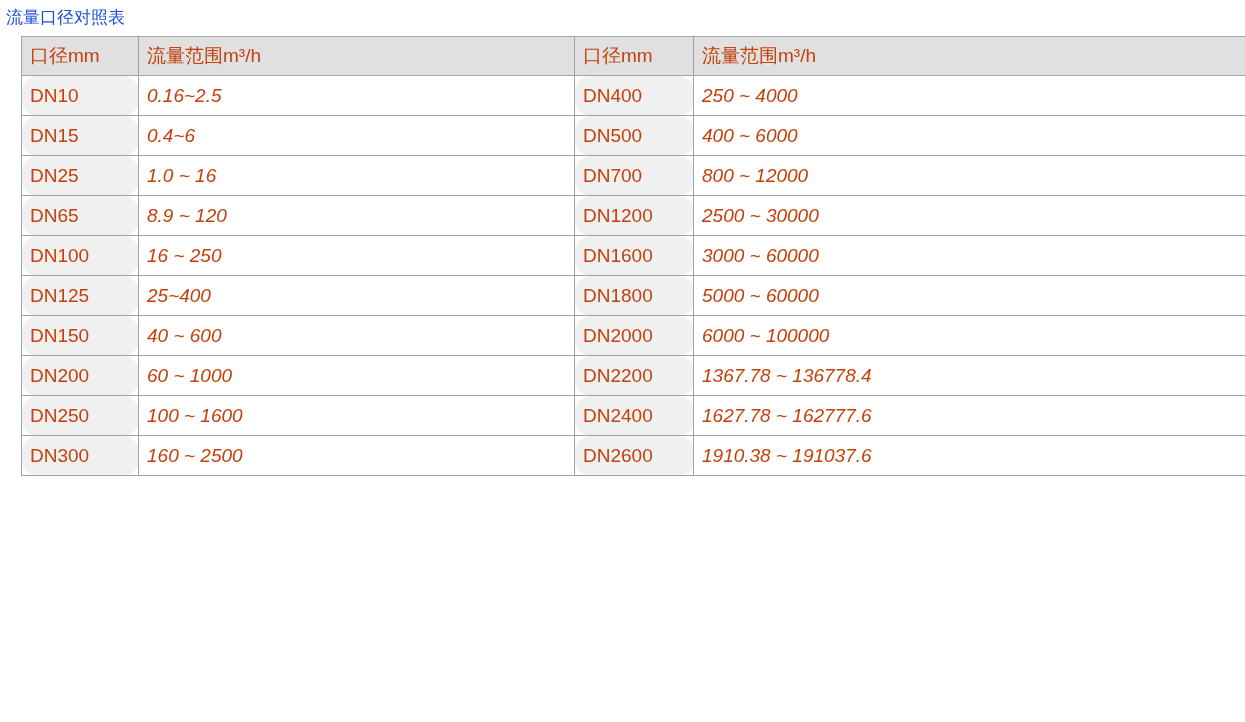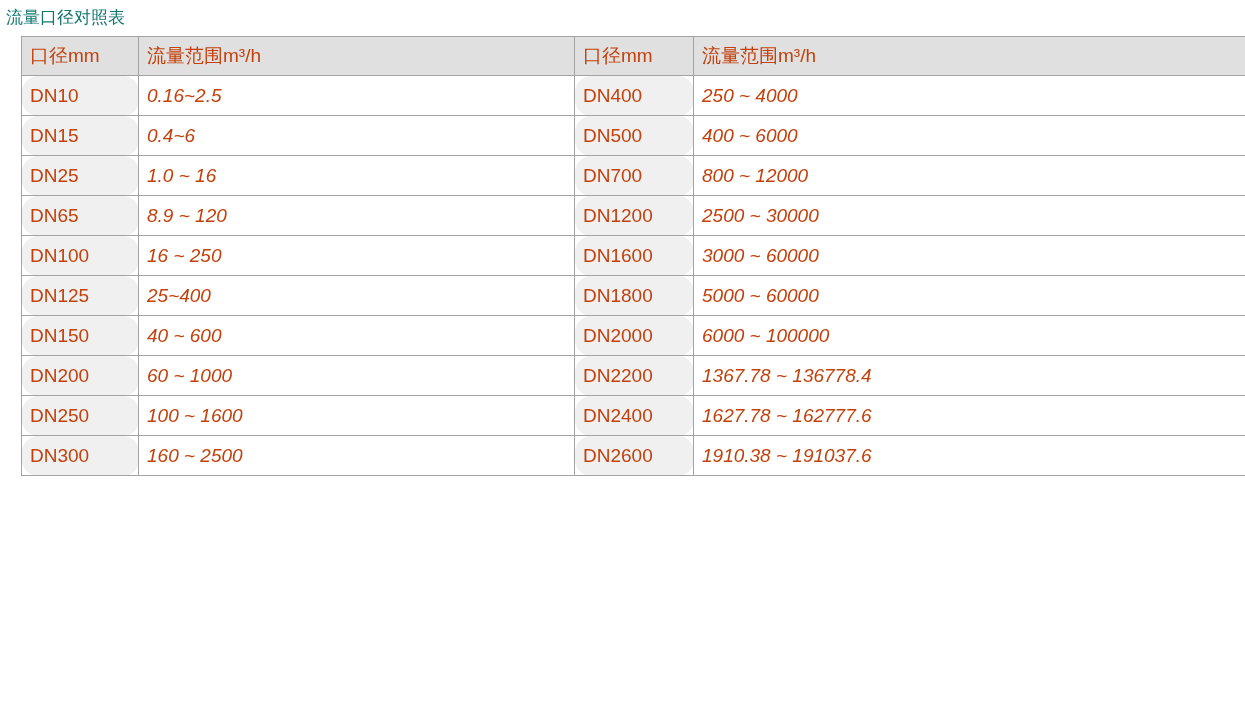--- a/index.html
+++ b/index.html
@@ -13,21 +13,21 @@
     height: 722px;
     overflow: hidden;
     background: #ffffff;
   }
   .page-title {
     margin: 0;
     padding: 6px 0 7px 6px;
     font-size: 17px;
     line-height: 23px;
     font-weight: 400;
-    color: #0f766e;
+    color: #1d4ed8;
   }
   table.flow-table {
     border-collapse: collapse;
     table-layout: fixed;
     margin-left: 21px;
     width: 1237px;
     color: #c2410c;
   }
   table.flow-table col.c-dn-left    { width: 117px; }
   table.flow-table col.c-range-left { width: 436px; }

